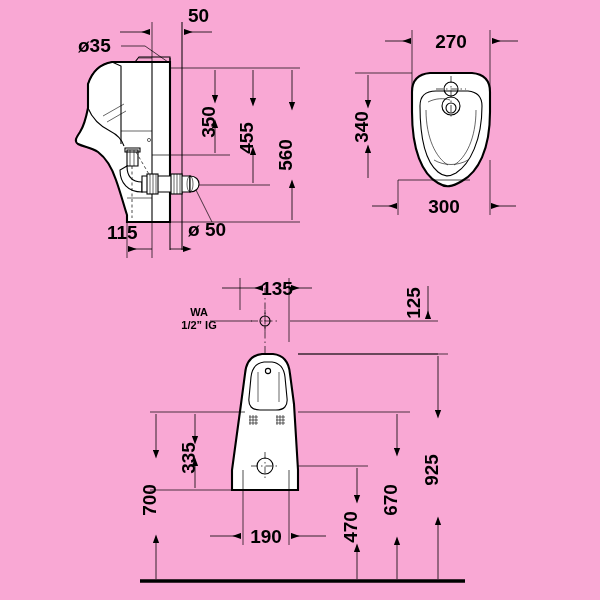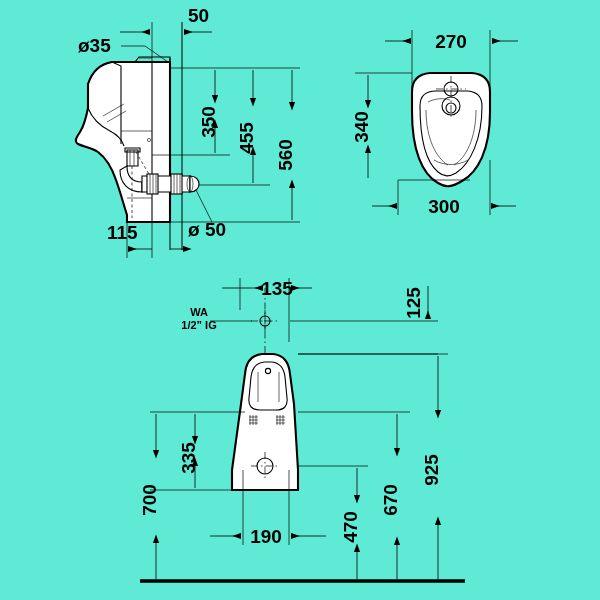--- a/index.html
+++ b/index.html
@@ -8,21 +8,21 @@
     padding: 0;
     background: #ffffff;
   }
   body {
     font-family: "Liberation Sans", sans-serif;
   }
   #sheet {
     position: relative;
     width: 600px;
     height: 600px;
-    background: #5eead4;
+    background: #f9a8d4;
     overflow: hidden;
   }
   #sheet svg {
     display: block;
     width: 600px;
     height: 600px;
   }
   .dimtext {
     font-family: "Liberation Sans", sans-serif;
     font-weight: bold;

